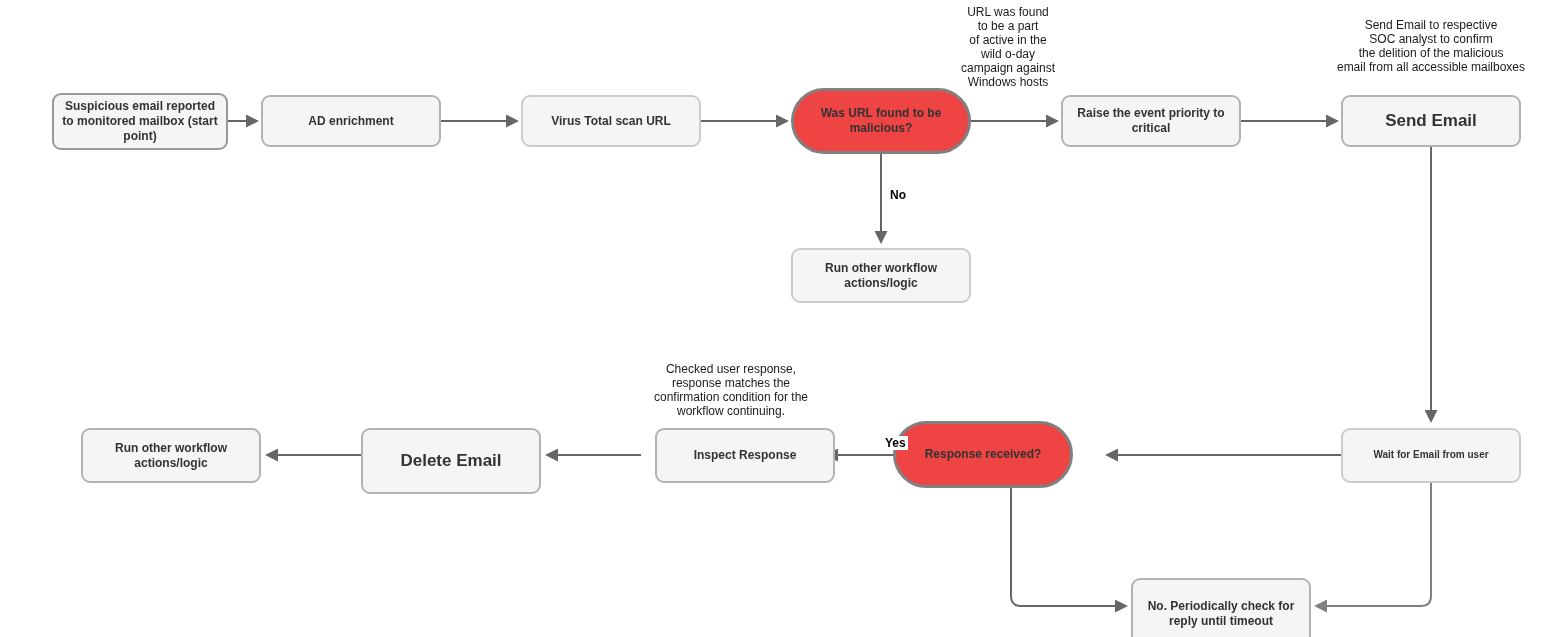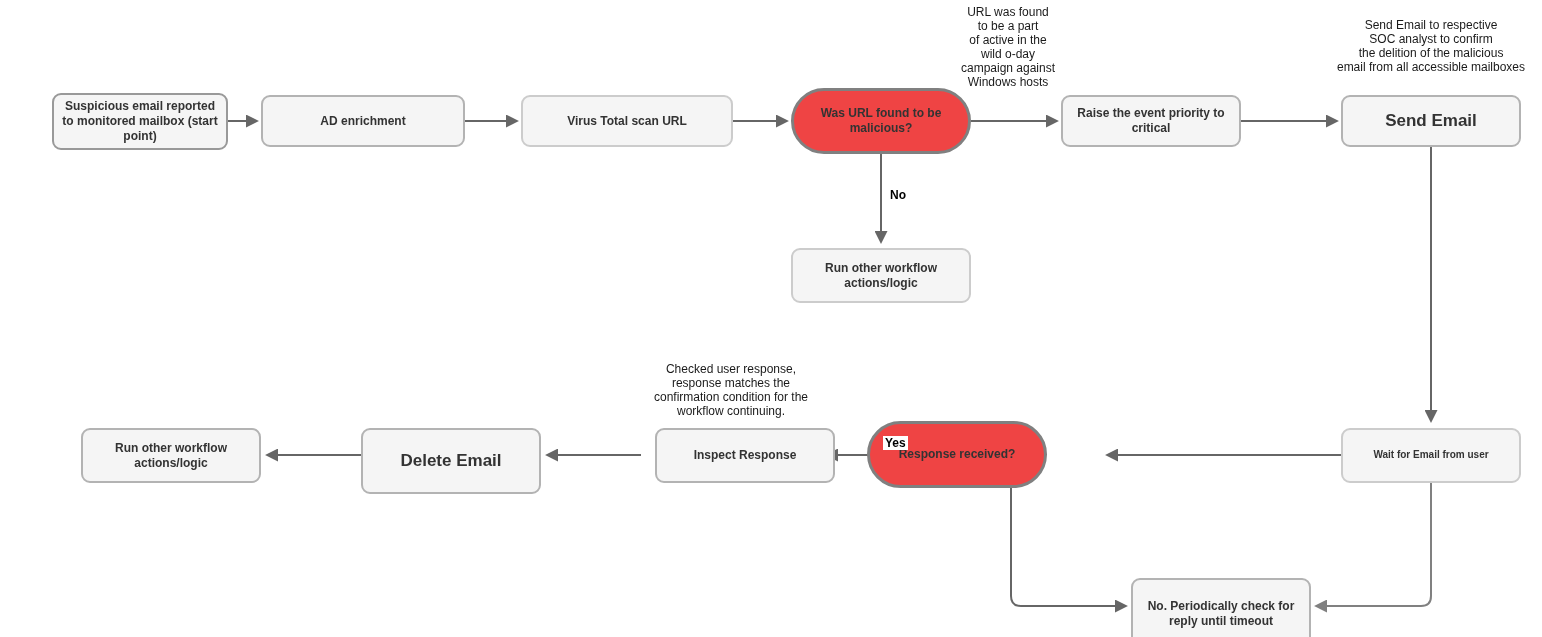--- a/index.html
+++ b/index.html
@@ -27,32 +27,32 @@
   .node.mid     { border-color: #b3b3b3; }
   .node.big     { font-size: 17px; }
   .node.decision {
     background: #ef4444;
     border: 3px solid #808080;
     border-radius: 34px;
   }
 
   
   #n-start    { left: 8px;    top: 93px;  width: 176px; height: 57px; margin-left: 44px; }
-  #n-ad       { left: 261px;  top: 95px;  width: 204px; height: 52px; }
-  #n-virus    { left: 521px;  top: 95px;  width: 212px; height: 52px; }
+  #n-ad       { left: 261px;  top: 95px;  width: 180px; height: 52px; }
+  #n-virus    { left: 521px;  top: 95px;  width: 180px; height: 52px; }
   #n-decision1{ left: 791px;  top: 88px;  width: 180px; height: 66px; }
   #n-raise    { left: 1061px; top: 95px;  width: 180px; height: 52px; }
   #n-send     { left: 1341px; top: 95px;  width: 180px; height: 52px; }
   
   #n-runtop   { left: 791px;  top: 248px; width: 180px; height: 55px; }
   
   #n-runleft  { left: 81px;   top: 428px; width: 180px; height: 55px; }
   #n-delete   { left: 361px;  top: 428px; width: 180px; height: 66px; }
   #n-inspect  { left: 655px;  top: 428px; width: 180px; height: 55px; }
-  #n-decision2{ left: 867px;  top: 421px; width: 180px; height: 67px; text-align: right; }
+  #n-decision2{ left: 893px;  top: 421px; width: 180px; height: 67px; text-align: right; }
   #n-wait     { left: 1341px; top: 428px; width: 180px; height: 55px; font-size: 10px; }
   
   #n-periodic { left: 1131px; top: 578px; width: 180px; height: 71px; }
 
   .annotation {
     position: absolute;
     text-align: center;
     color: #1a1a1a;
     font-size: 12px; line-height: 14px;
     white-space: pre-line;

